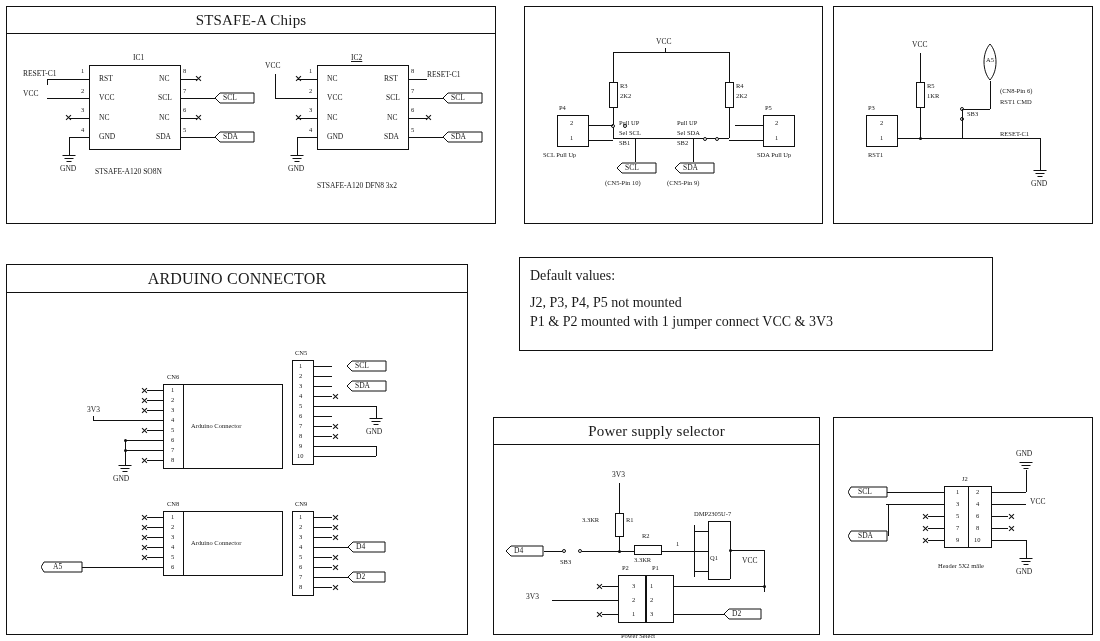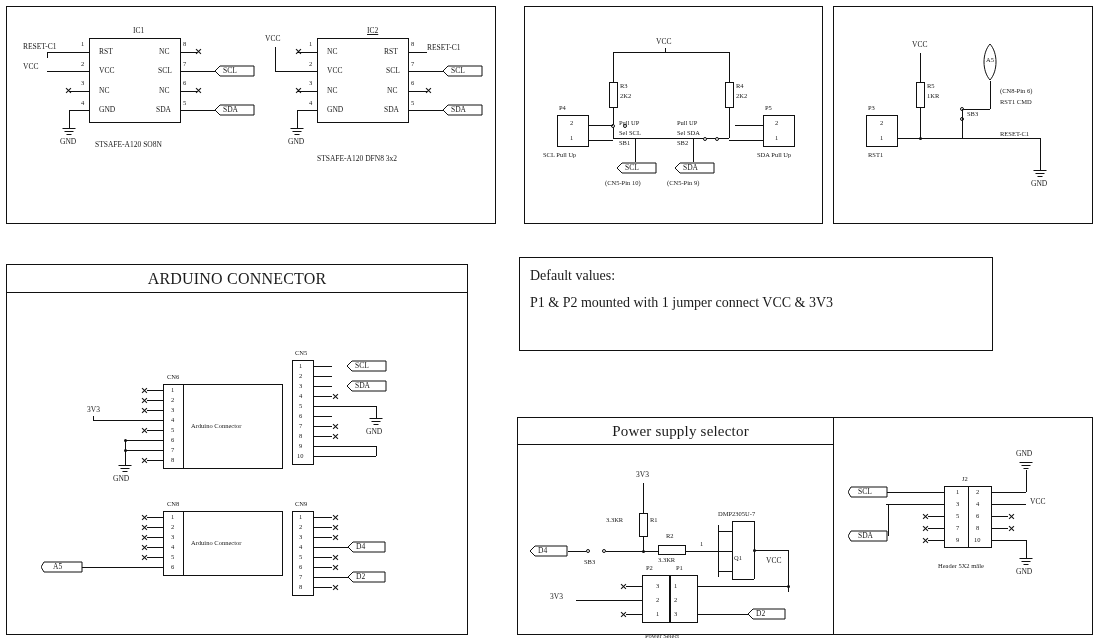--- a/index.html
+++ b/index.html
@@ -50,20 +50,21 @@
   .tag svg{display:block;}
   .tagtext{position:absolute;font-size:7.5px;left:8px;top:1px;white-space:nowrap;}
   .res{position:absolute;border:1px solid #111;background:#fff;box-sizing:border-box;}
   .notes{position:absolute;border:1px solid #111;background:#fff;box-sizing:border-box;padding:8px 10px;}
   .notes div{font-size:14px;line-height:19px;}
 </style>
 </head>
 <body>
 
 <div class="panel" style="left:6px;top:6px;width:490px;height:218px;">
+  <div class="panel-title">STSAFE-A Chips</div>
   <div class="panel-body">
 
     <div class="lbl sm" style="left:126px;top:20px;">IC1</div>
     <div class="box" style="left:82px;top:31px;width:92px;height:85px;"></div>
     <div class="lbl sm" style="left:92px;top:41px;">RST</div>
     <div class="lbl sm" style="left:92px;top:60px;">VCC</div>
     <div class="lbl sm" style="left:92px;top:80px;">NC</div>
     <div class="lbl sm" style="left:92px;top:99px;">GND</div>
     <div class="lbl sm" style="left:152px;top:41px;">NC</div>
     <div class="lbl sm" style="left:151px;top:60px;">SCL</div>
@@ -106,21 +107,21 @@
         </svg>
       <span class="tagtext">SCL</span>
     </div>
     <div class="tag" style="left:208px;top:97px;width:40px;">
       <svg width="40" height="12" viewBox="0 0 40 12">
           <path d="M0 6 L5 1 L39 1 L39 11 L5 11 Z" fill="#fff" stroke="#111" stroke-width="1"></path>
         </svg>
       <span class="tagtext">SDA</span>
     </div>
 
-    <div class="lbl sm" style="left:360px;top:20px;text-decoration:underline;">IC2</div>
+    <div class="lbl sm" style="left:344px;top:20px;text-decoration:underline;">IC2</div>
     <div class="box" style="left:310px;top:31px;width:92px;height:85px;"></div>
     <div class="lbl sm" style="left:320px;top:41px;">NC</div>
     <div class="lbl sm" style="left:320px;top:60px;">VCC</div>
     <div class="lbl sm" style="left:320px;top:80px;">NC</div>
     <div class="lbl sm" style="left:320px;top:99px;">GND</div>
     <div class="lbl sm" style="left:377px;top:41px;">RST</div>
     <div class="lbl sm" style="left:379px;top:60px;">SCL</div>
     <div class="lbl sm" style="left:380px;top:80px;">NC</div>
     <div class="lbl sm" style="left:377px;top:99px;">SDA</div>
     <div class="lbl xs" style="left:302px;top:34px;">1</div>
@@ -432,24 +433,25 @@
           <path d="M0 6 L5 1 L37 1 L37 11 L5 11 Z" fill="#fff" stroke="#111" stroke-width="1"></path>
         </svg>
       <span class="tagtext">D2</span>
     </div>
   </div>
 </div>
 
 <div class="notes" style="left:519px;top:257px;width:474px;height:94px;">
   <div>Default values:</div>
   <div style="height:8px;"></div>
+  <div>J2, P3, P4, P5 not mounted</div>
   <div>P1 &amp; P2 mounted with 1 jumper connect  VCC &amp; 3V3</div>
 </div>
 
-<div class="panel" style="left:517px;top:417px;width:327px;height:218px;">
+<div class="panel" style="left:493px;top:417px;width:327px;height:218px;">
   <div class="panel-title">Power supply selector</div>
   <div class="panel-body">
     <div class="lbl sm" style="left:118px;top:26px;">3V3</div>
     <div class="wire wv" style="left:125px;top:38px;height:30px;"></div>
     <div class="res" style="left:121px;top:68px;width:9px;height:24px;"></div>
     <div class="lbl xs" style="left:132px;top:72px;">R1</div>
     <div class="lbl xs" style="left:88px;top:72px;">3.3KR</div>
     <div class="wire wv" style="left:125px;top:92px;height:14px;"></div>
     <div class="wire wh" style="left:125px;top:106px;width:42px;"></div>
     <div class="dot" style="left:124px;top:105px;"></div>

